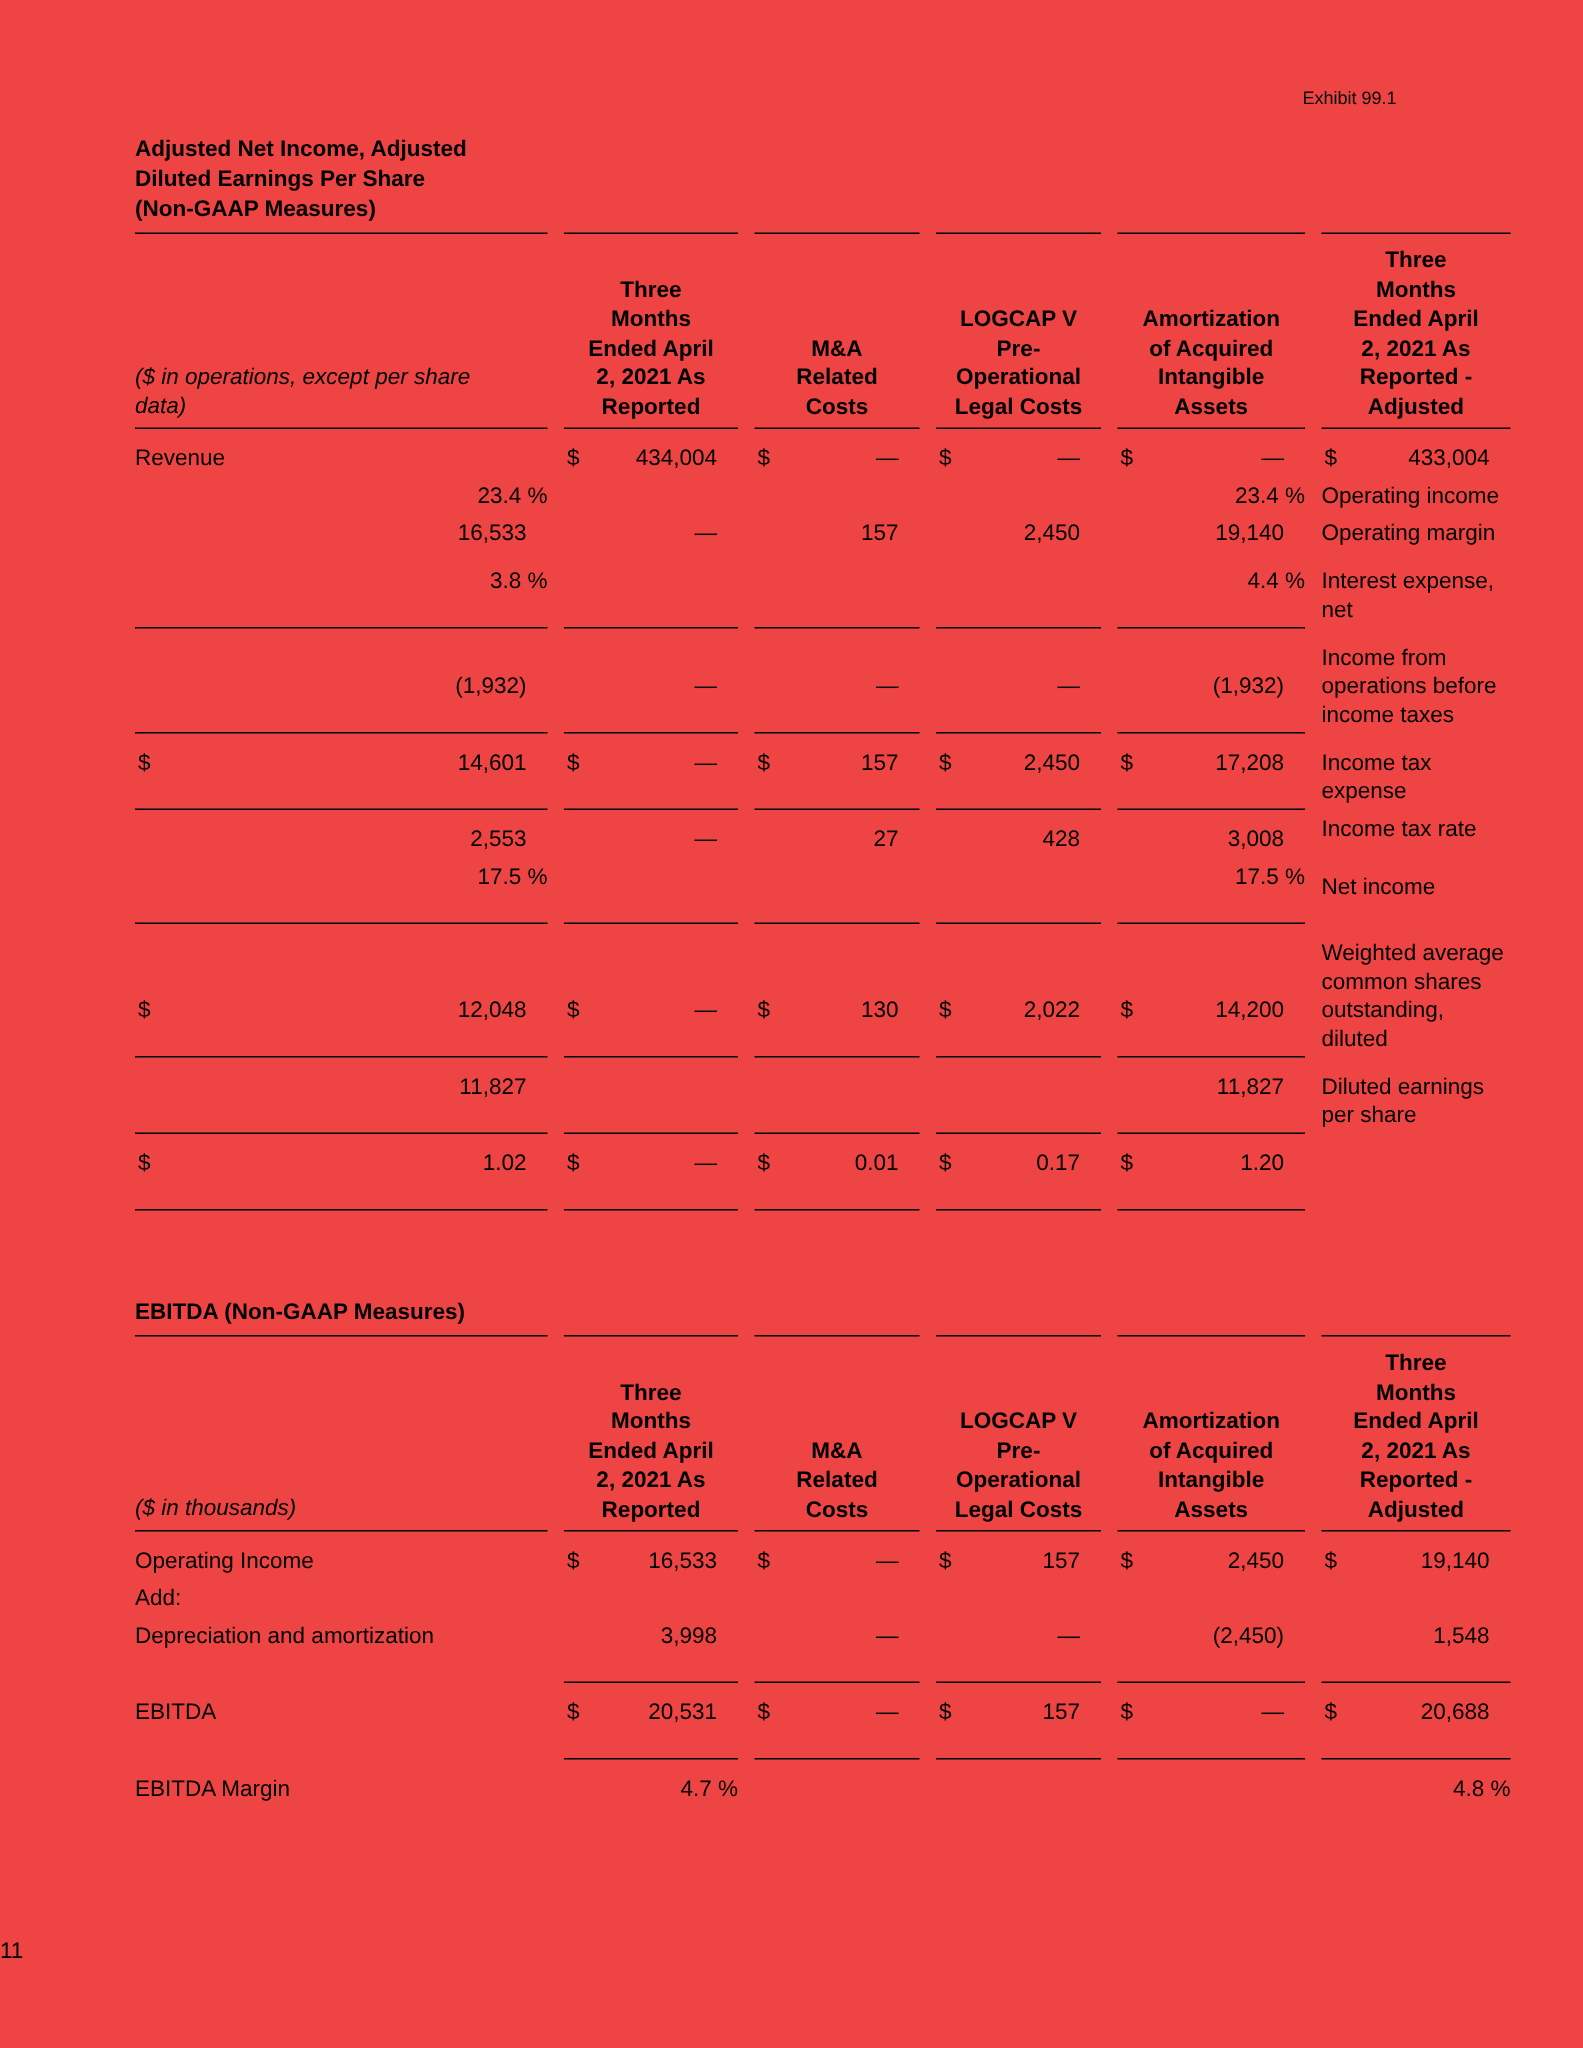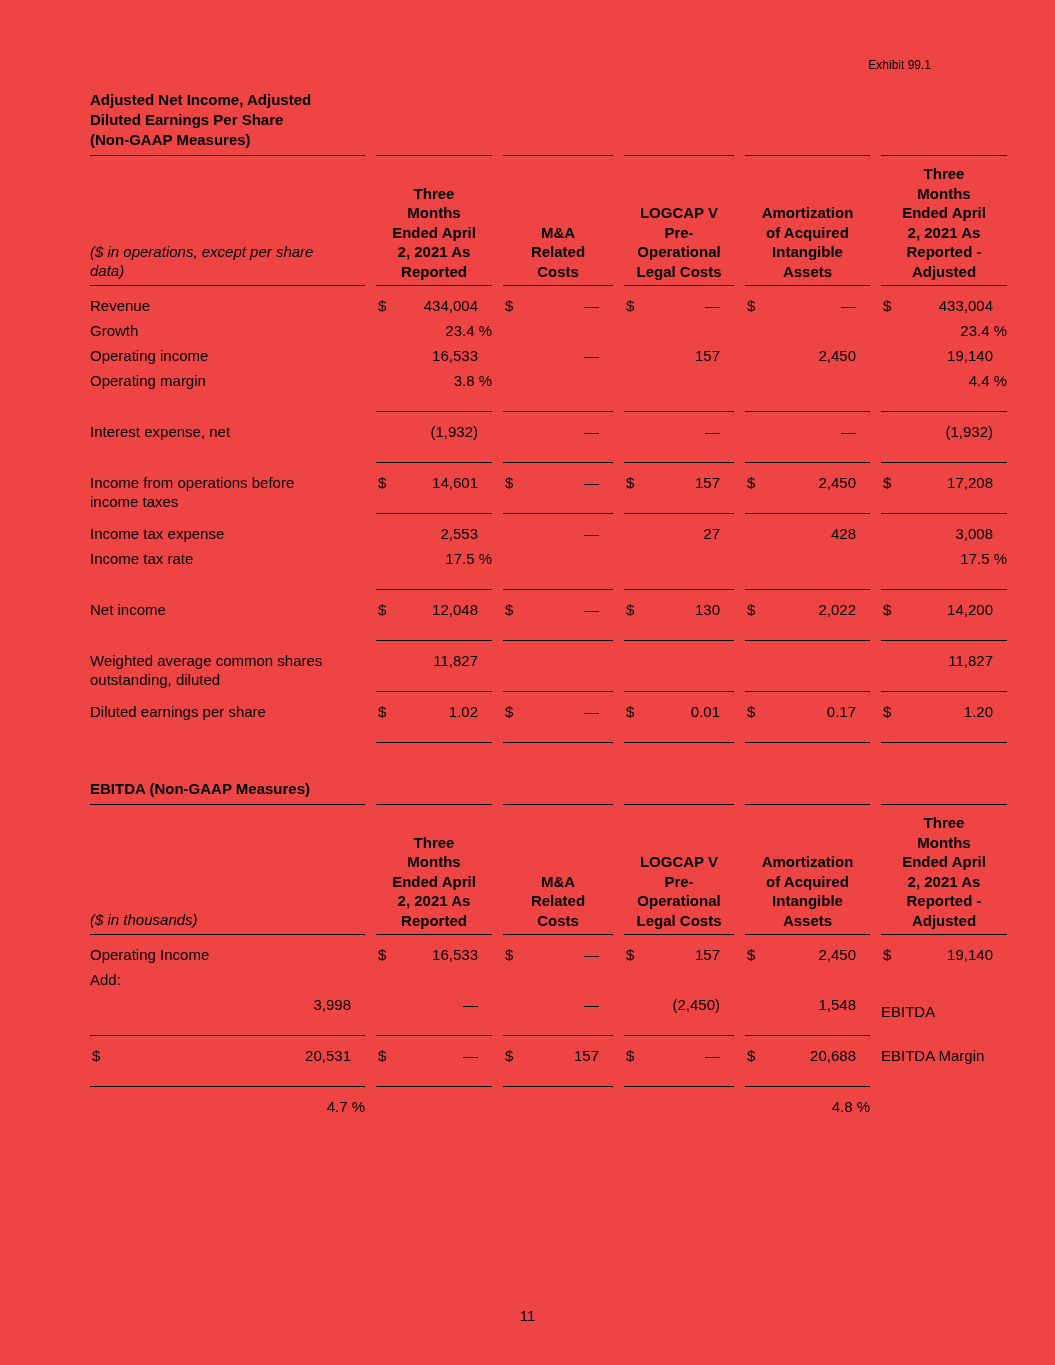--- a/index.html
+++ b/index.html
@@ -27,21 +27,21 @@
     position: absolute;
     top: 90px;
     left: 90px;
     width: 917px;
   }
   .tbl-grid {
     display: grid;
     grid-template-columns: 275px 116px 110px 110px 125px 126px;
     column-gap: 11px;
   }
-  .table2 { margin-top: 36px; }
+  .table2 { margin-top: 58px; }
   .cell { font-size: 15px; line-height: 19px; }
   .title-cell {
     font-weight: bold;
     white-space: pre-line;
     line-height: 20px;
     border-bottom: 1.5px solid #000;
     padding-bottom: 5px;
     display: flex;
     align-items: flex-end;
   }
@@ -74,24 +74,23 @@
     padding: 3px 0 3px 2px;
   }
   .num-cell.va-center { align-items: center; }
   .num-cell .val { padding-right: 14px; white-space: nowrap; text-align: right; }
   .num-cell .val.pct { padding-right: 0; }
   .num-cell .dollar { white-space: nowrap; }
   .cell.ruled { border-bottom: 1.5px solid #000; padding-bottom: 21px; }
   .cell.after-rule { padding-top: 10px; }
   .page-number {
     position: absolute;
-    bottom: 41px;
+    bottom: 56px;
     left: 0;
     right: 0;
-    text-align: center;
     font-size: 15px;
     margin-top: 32px;
   }
 </style>
 </head>
 <body>
 
 <div class="page">
 
   <div class="exhibit-label">Exhibit 99.1</div>
@@ -149,21 +148,20 @@
             <span class="val">—</span>
           </div>
           <div class="cell num-cell after-rule">
             <span class="dollar">$</span>
             <span class="val">—</span>
           </div>
           <div class="cell num-cell after-rule">
             <span class="dollar">$</span>
             <span class="val">433,004</span>
           </div>
-          <div class="cell label-cell"><span class="label-inner">Growth</span></div>
           <div class="cell num-cell">
             <span class="dollar"></span>
             <span class="val pct">23.4 %</span>
           </div>
           <div class="cell num-cell"></div>
           <div class="cell num-cell"></div>
           <div class="cell num-cell"></div>
           <div class="cell num-cell">
             <span class="dollar"></span>
             <span class="val pct">23.4 %</span>
@@ -388,20 +386,21 @@
           <div class="cell num-cell after-rule">
             <span class="dollar">$</span>
             <span class="val">19,140</span>
           </div>
           <div class="cell label-cell"><span class="label-inner">Add:</span></div>
           <div class="cell num-cell"></div>
           <div class="cell num-cell"></div>
           <div class="cell num-cell"></div>
           <div class="cell num-cell"></div>
           <div class="cell num-cell"></div>
+          <div class="cell label-cell"><span class="label-inner">Depreciation and amortization</span></div>
           <div class="cell num-cell ruled">
             <span class="dollar"></span>
             <span class="val">3,998</span>
           </div>
           <div class="cell num-cell ruled">
             <span class="dollar"></span>
             <span class="val">—</span>
           </div>
           <div class="cell num-cell ruled">
             <span class="dollar"></span>

